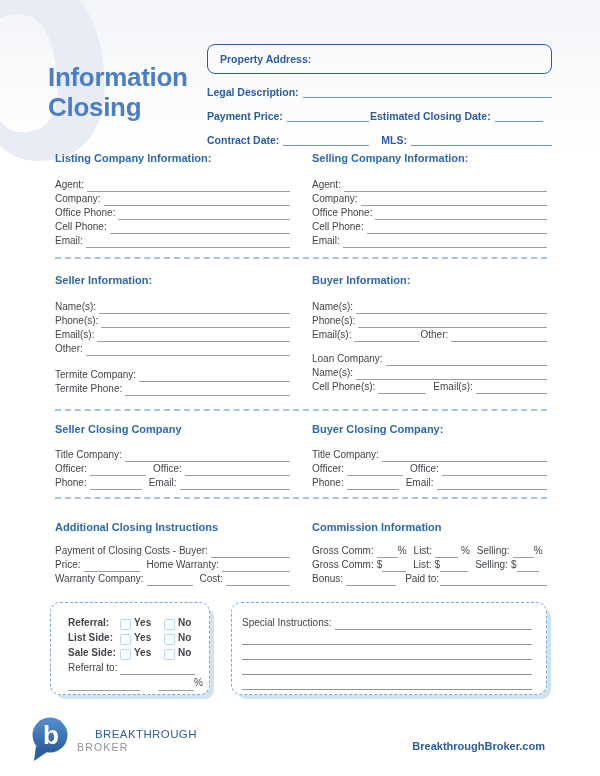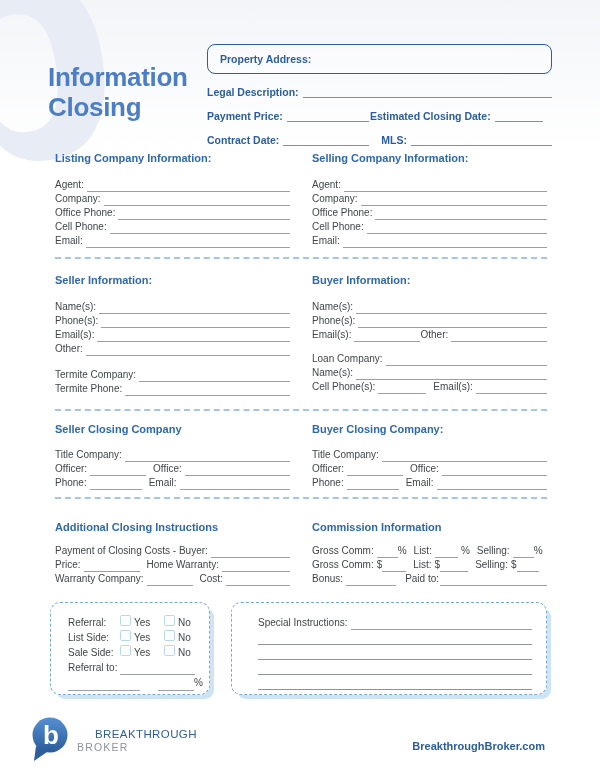--- a/index.html
+++ b/index.html
@@ -35,22 +35,22 @@
   .blf{display:inline-block;height:11px;border-bottom:1px solid #9b9fa3;margin-left:3px;flex:0 0 auto;}
   .sep{border:0;border-top:2px dashed #a6c5e4;margin:0;}
   .gap10{height:10px;} .gap12{height:12px;}
   .lbl2{margin-left:7px;}
 
   
   .boxrow{position:absolute;left:50px;top:602px;width:497px;display:flex;}
   .dbox{box-sizing:border-box;border:1.5px dashed #72abd9;border-radius:10px;background:#fff;
     box-shadow:5px 5px 0 -1px #cfe4f3;}
   .refbox{width:160px;height:93px;padding:12px 14px 0 17px;margin-right:21px;}
-  .spbox{width:316px;height:93px;padding:12px 14px 0 26px;}
-  .cbrow{display:flex;align-items:flex-start;font-size:10px;line-height:15px;height:15px;color:#414549;}
+  .spbox{width:316px;height:93px;padding:12px 14px 0 10px;}
+  .cbrow{display:flex;align-items:flex-end;font-size:10px;line-height:15px;height:15px;color:#414549;font-weight:bold;}
   .cbrow .cap{width:52px;}
   .cb{width:9px;height:9px;border:1px solid #b9d6ec;background:#fbfdff;border-radius:1.5px;
     display:inline-block;margin-right:3px;flex:0 0 auto;}
   .yn{width:30px;}
   .sp-line{height:14px;border-bottom:1px solid #8f9398;}
 
   
   .footer-brand{position:absolute;left:30px;top:716px;display:flex;align-items:center;}
   .brand-text{margin-left:7px;}
   .brand1{font-size:11.5px;font-weight:normal;color:#2d5f9e;letter-spacing:0.4px;line-height:13px;padding-left:18px;}

